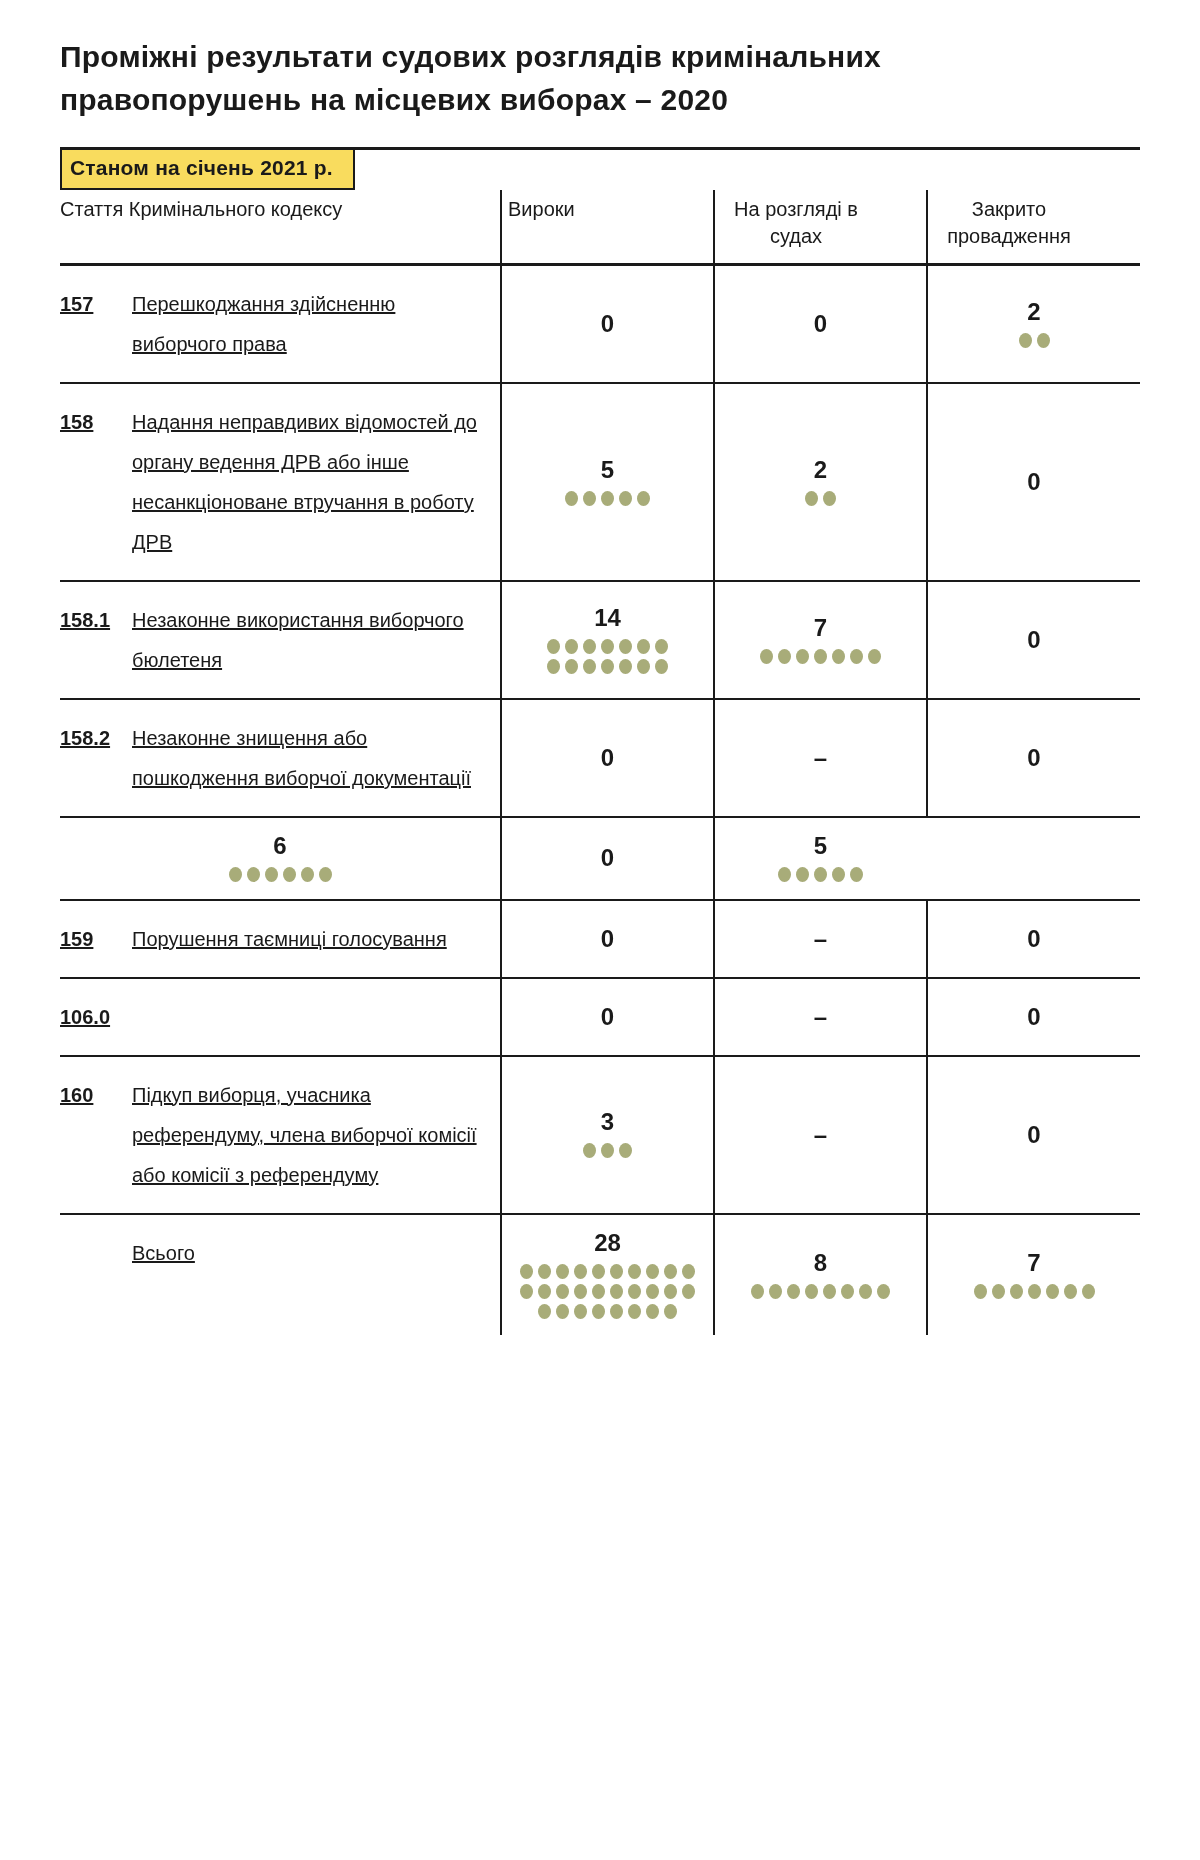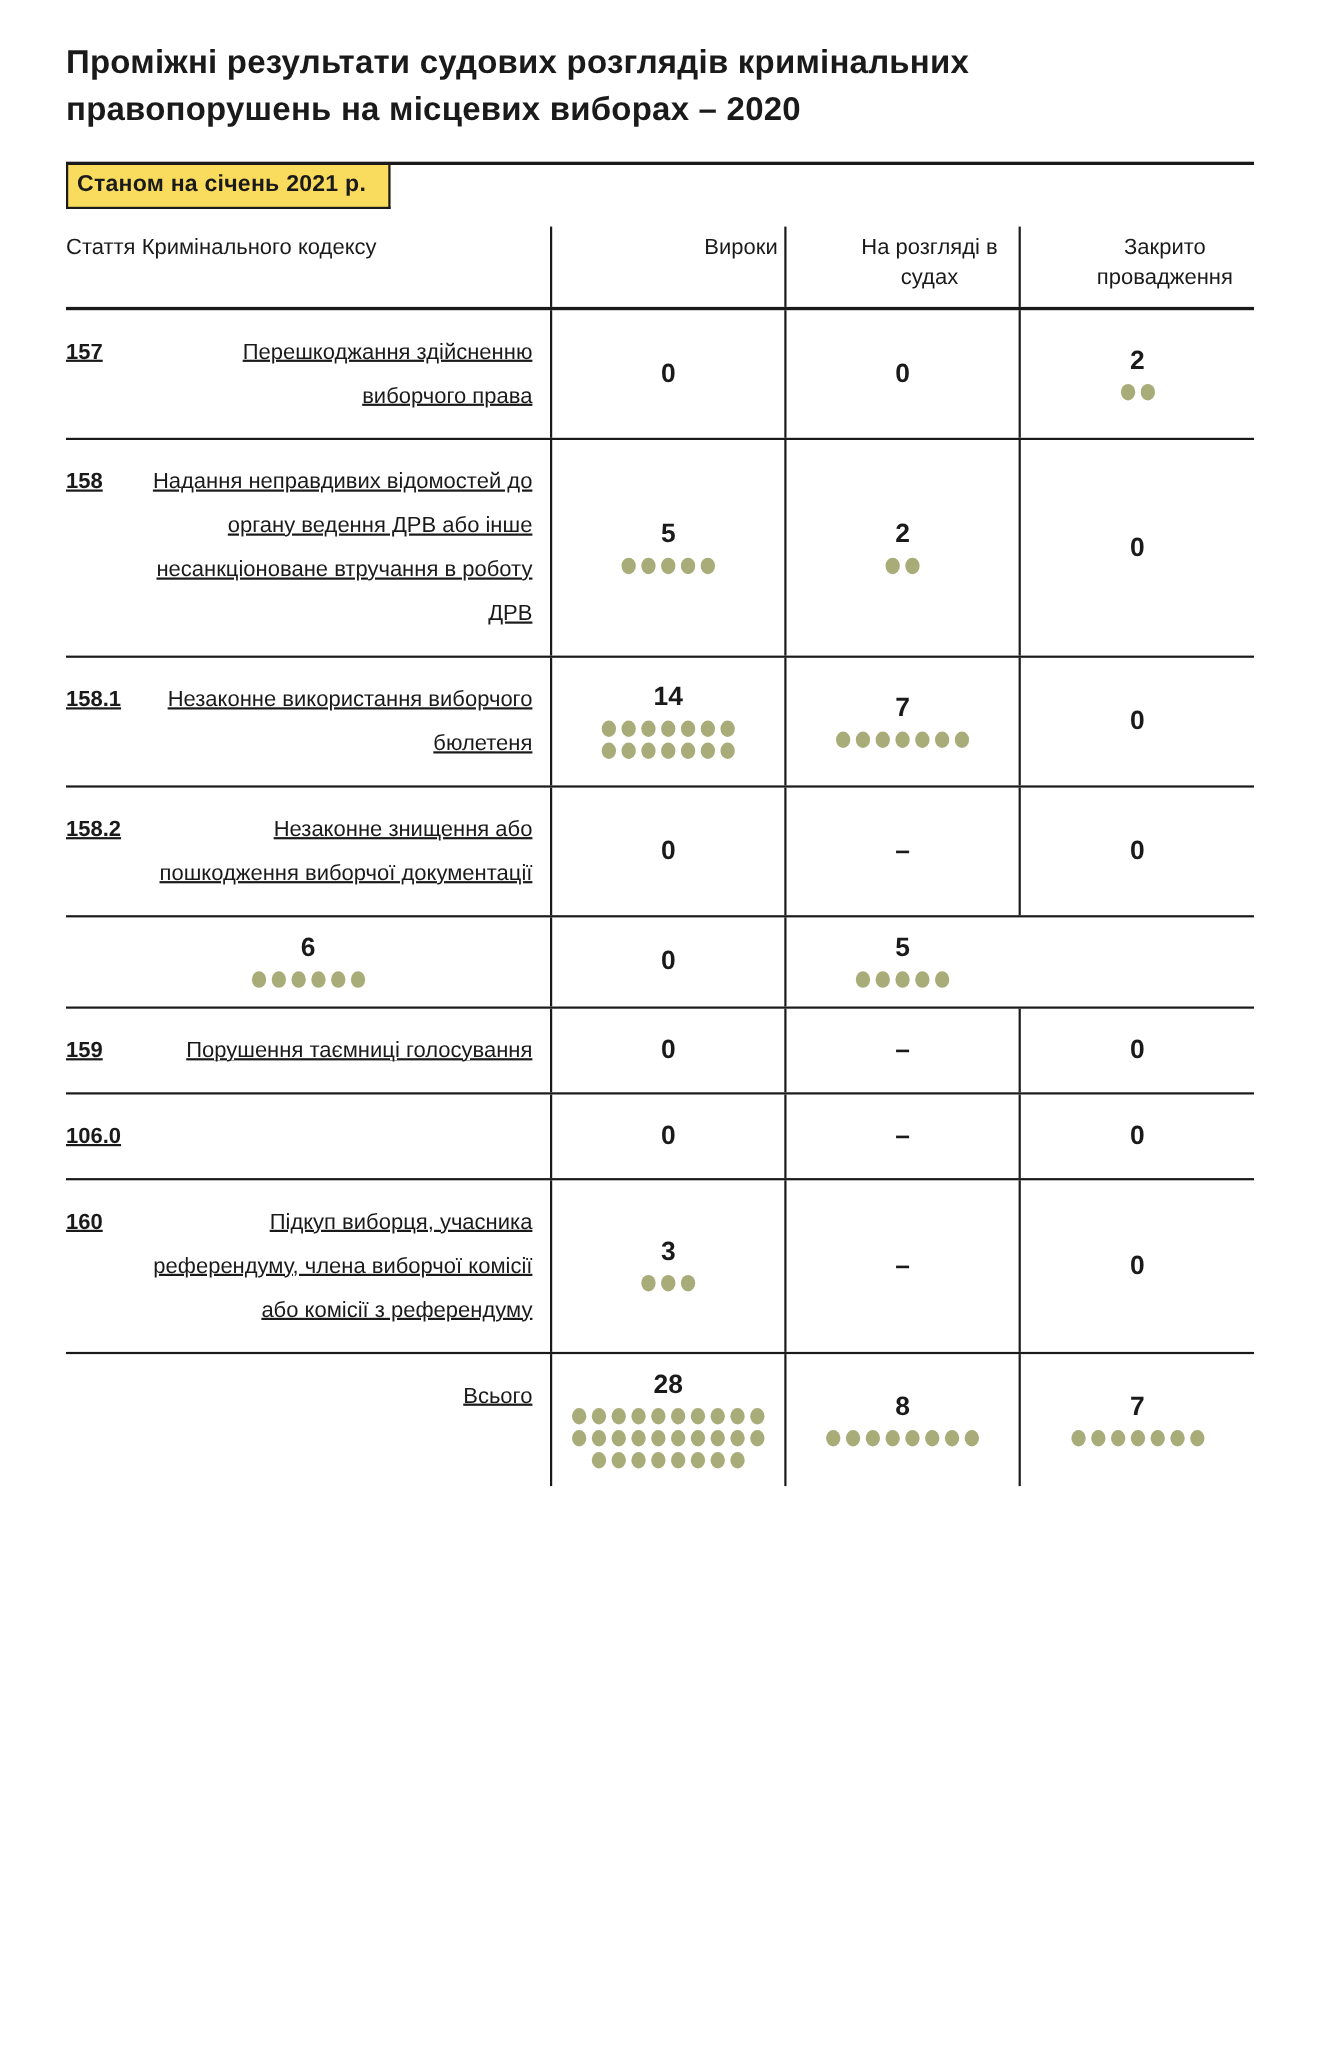--- a/index.html
+++ b/index.html
@@ -32,38 +32,38 @@
     display: inline-block;
     background: var(--badge-bg, #F9DC5E);
     border: 2px solid var(--line, #1a1a1a);
     border-top: none;
     font-weight: 700;
     font-size: 21px;
     padding: 6px 20px 8px 8px;
     letter-spacing: 0.2px;
   }
 
-  .table { margin-top: 16px; }
+  .table { }
 
   .thead, .trow {
     display: grid;
     grid-template-columns: 440px 213px 213px 214px;
   }
 
   .thead { border-bottom: 3px solid var(--line, #1a1a1a); }
 
   .hcell {
     font-size: 20px;
     line-height: 1.32;
     padding: 6px 6px 14px 6px;
     display: flex;
     align-items: flex-start;
   }
   .hcell.left { justify-content: flex-start; padding-left: 0; }
-  .hcell.mid  { justify-content: flex-end; text-align: center; }
+  .hcell.mid  { justify-content: flex-start; text-align: center; }
   .hcell.mid span { display: inline-block; max-width: 150px; }
 
   .thead > .hcell:nth-child(n+2),
   .trow  > .cell:nth-child(n+2) {
     border-left: 2px solid var(--line, #1a1a1a);
   }
 
   .trow { border-bottom: 2px solid var(--line, #1a1a1a); }
   .trow.total { border-bottom: none; }
 
@@ -73,21 +73,21 @@
     padding: 18px 16px 18px 0;
     font-size: 20px;
     line-height: 40px;
     text-decoration: underline;
   }
   .code {
     font-weight: 700;
     min-width: 58px;
     flex: 0 0 auto;
   }
-  .article { flex: 1 1 auto; text-align: right; }
+  .article { flex: 1 1 auto; }
 
   .cell.value-cell {
     display: flex;
     flex-direction: column;
     align-items: center;
     justify-content: center;
     padding: 14px 8px;
   }
   .value {
     font-size: 24px;

